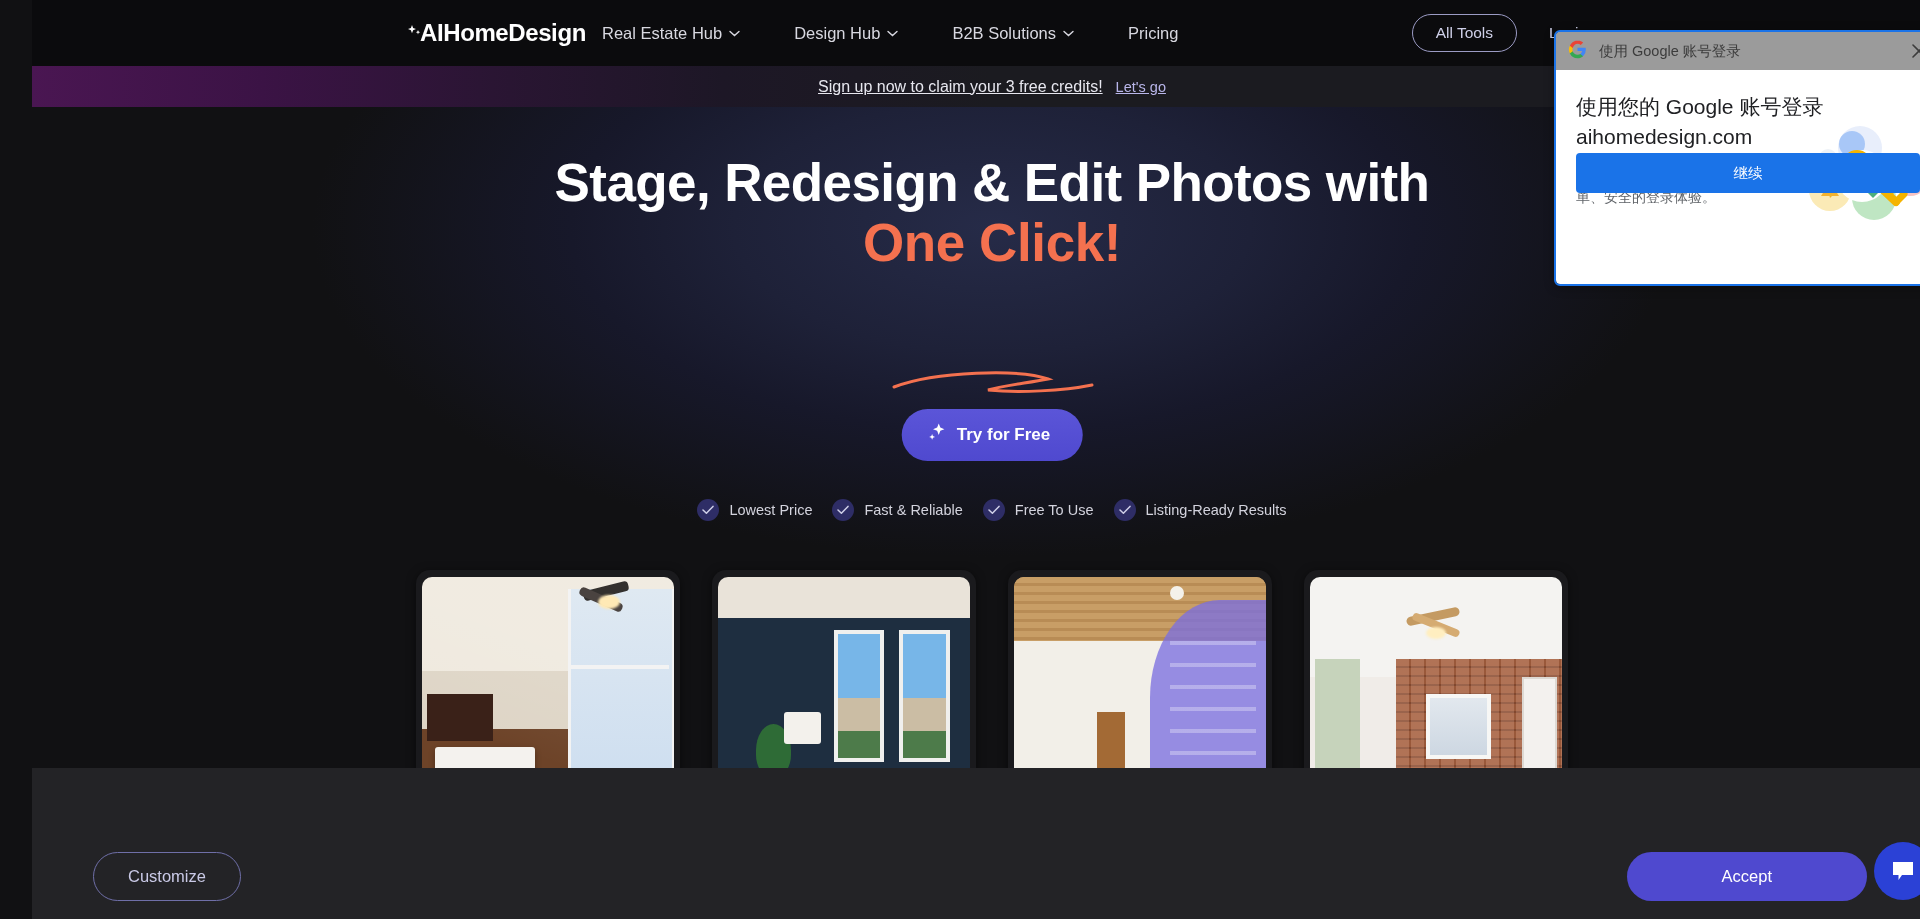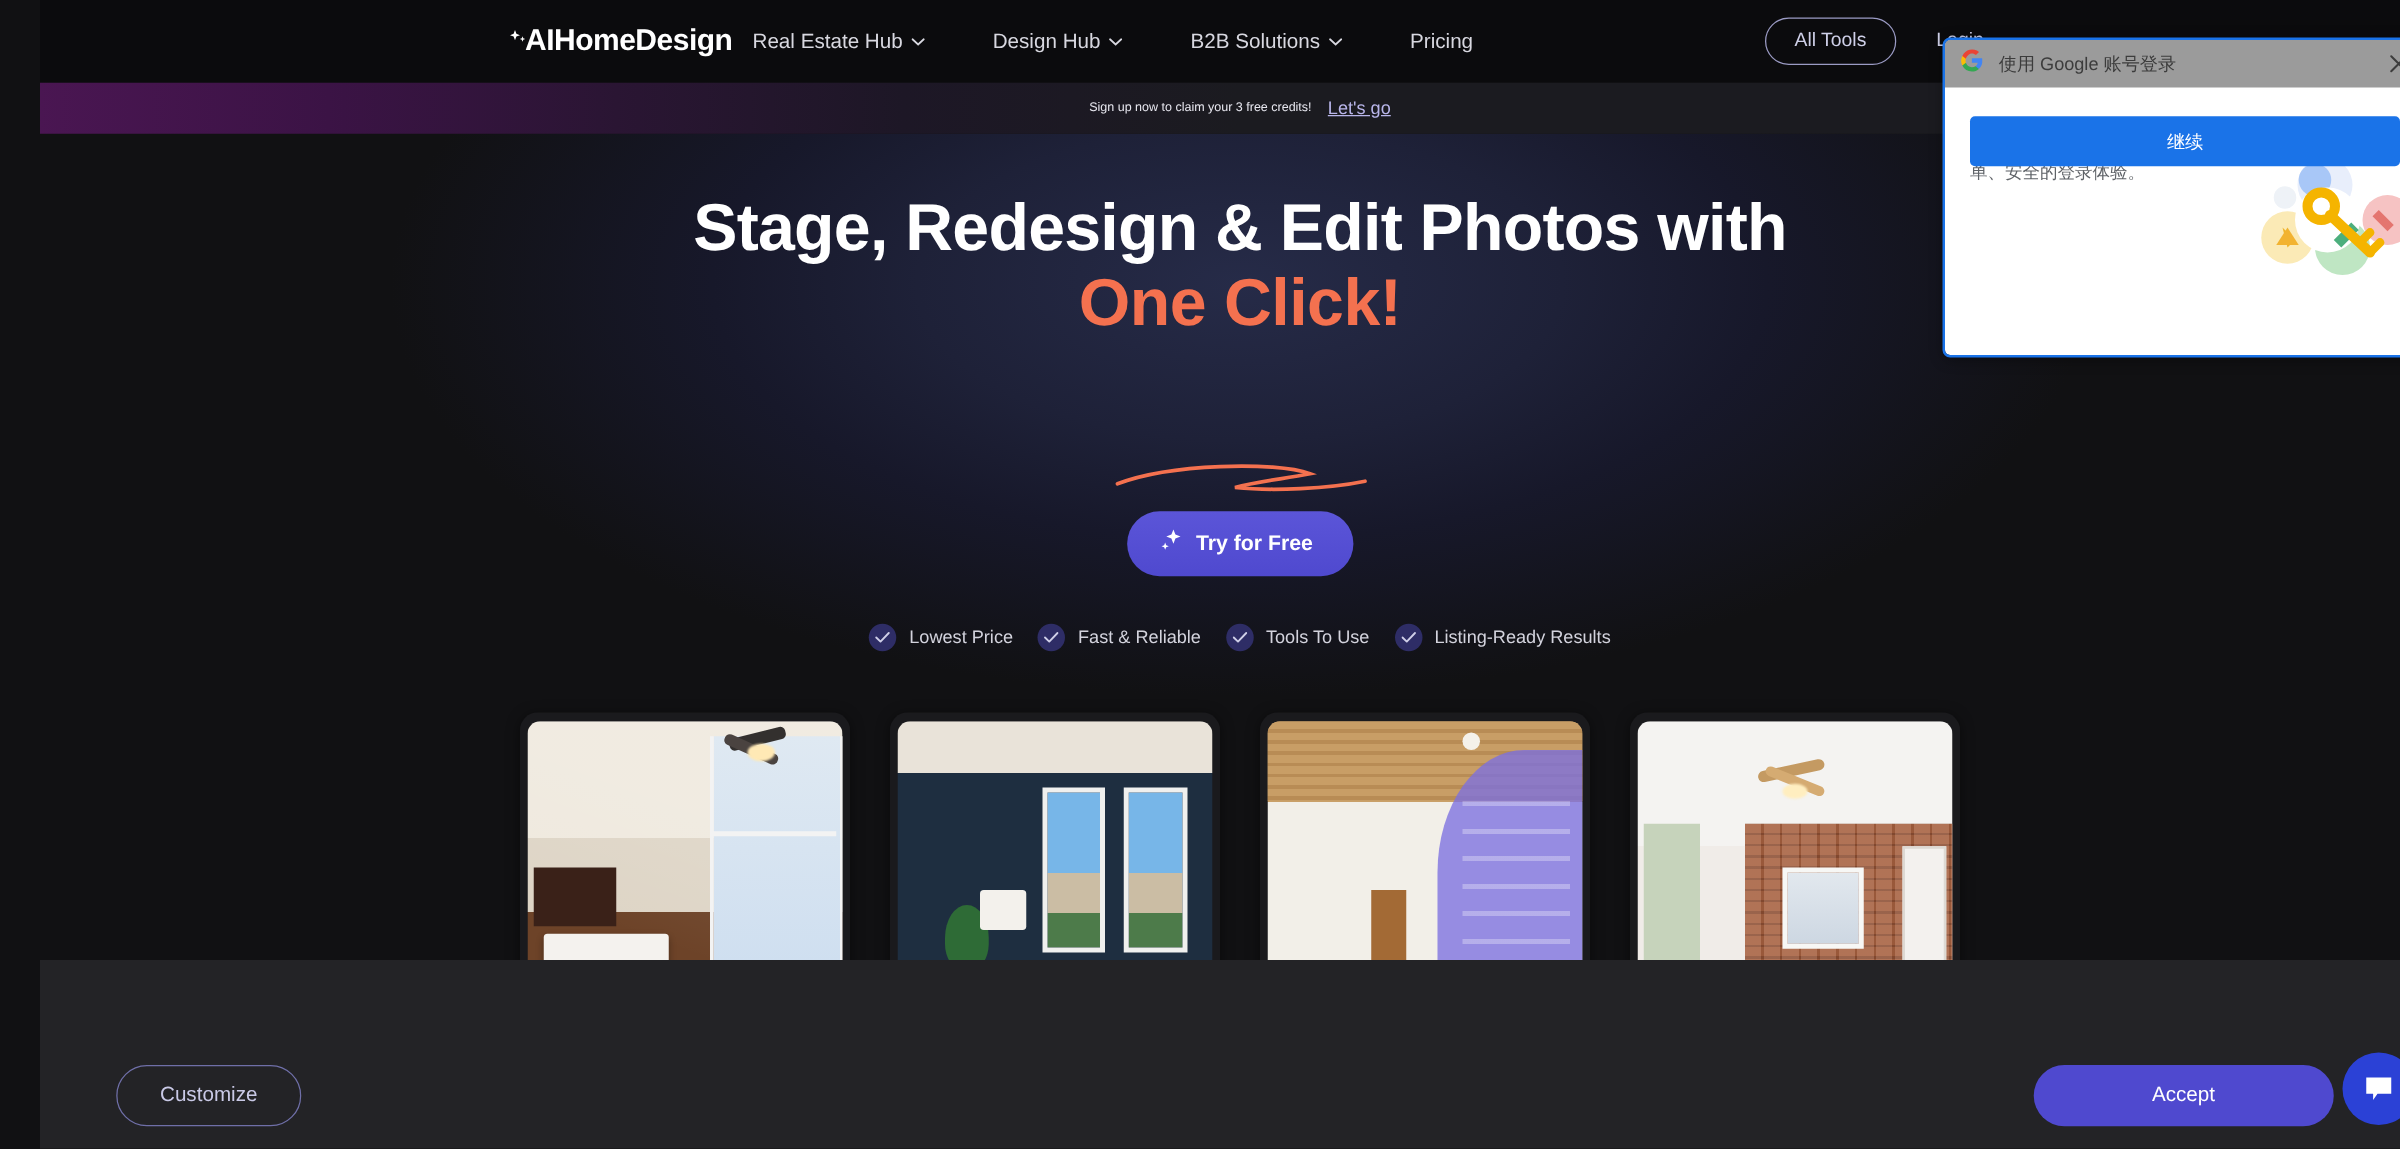--- a/index.html
+++ b/index.html
@@ -39,21 +39,21 @@
     background: transparent; cursor: pointer; white-space: nowrap;
   }
   .login-link { color: #cfd0e8; font-size: 15.5px; margin-left: 32px; cursor: pointer; }
 
   
   .promo {
     position: absolute; top: 66px; left: 0; width: 1920px; height: 41px;
     background: linear-gradient(90deg, #4a1652 0%, #3b1345 12%, #2a1533 24%, #1d1726 36%, #1b1b20 50%, #1b1b20 100%);
     display: flex; align-items: center; justify-content: center; z-index: 35;
   }
-  .promo-text { color: #e7e7ef; font-size: 10px; }
+  .promo-text { color: #e7e7ef; font-size: 16px; text-decoration: underline; }
   .promo-link { color: #b9b6ea; font-size: 14.5px; margin-left: 13px; text-decoration: underline; cursor: pointer; }
 
   
   .hero {
     position: absolute; top: 107px; left: 0; width: 1920px; height: 812px;
     background:
       radial-gradient(ellipse 680px 330px at 50% 120px, #262b48 0%, #1e2138 38%, #17182a 62%, rgba(17,17,19,0) 100%),
       #111113;
     overflow: hidden;
   }
@@ -320,21 +320,21 @@
             </svg>
         </span>
         <span class="feature-label">Fast &amp; Reliable</span>
       </div>
       <div class="feature">
         <span class="feat-check">
           <svg width="12" height="10" viewBox="0 0 12 10">
               <path d="M1 5 L4.4 8.3 L11 1.4" stroke="#cfcfe8" stroke-width="1.5" fill="none" stroke-linecap="round" stroke-linejoin="round"></path>
             </svg>
         </span>
-        <span class="feature-label">Tools To Use</span>
+        <span class="feature-label">Free To Use</span>
       </div>
       <div class="feature">
         <span class="feat-check">
           <svg width="12" height="10" viewBox="0 0 12 10">
               <path d="M1 5 L4.4 8.3 L11 1.4" stroke="#cfcfe8" stroke-width="1.5" fill="none" stroke-linecap="round" stroke-linejoin="round"></path>
             </svg>
         </span>
         <span class="feature-label">Listing-Ready Results</span>
       </div>
     </div>
@@ -432,20 +432,24 @@
         </svg>
       </span>
       <span class="gsi-bar-title">使用 Google 账号登录</span>
       <span class="gsi-close">
         <svg width="22" height="22" viewBox="0 0 22 22">
           <path d="M5 5 L17 17 M17 5 L5 17" stroke="#3c3c3c" stroke-width="1.6" stroke-linecap="round"></path>
         </svg>
       </span>
     </div>
     <div class="gsi-body">
+      <div class="gsi-h">
+        <div>使用您的 Google 账号登录</div>
+        <div>aihomedesign.com</div>
+      </div>
       <div class="gsi-sub">不再需要记住密码。享受快速、简单、安全的登录体验。</div>
 
       <svg class="gsi-art" viewBox="0 0 132 110">
         <circle cx="60" cy="30" r="22" fill="#e8eefb"></circle>
         <circle cx="52" cy="26" r="13" fill="#a8c7f7"></circle>
         <circle cx="28" cy="40" r="9" fill="#eef2f7"></circle>
         <circle cx="30" cy="72" r="21" fill="#fbeab6"></circle>
         <circle cx="74" cy="80" r="22" fill="#bfe6c3"></circle>
         <circle cx="110" cy="58" r="20" fill="#f6c3c3"></circle>
         <circle cx="62" cy="58" r="26" fill="#ffffff"></circle>

